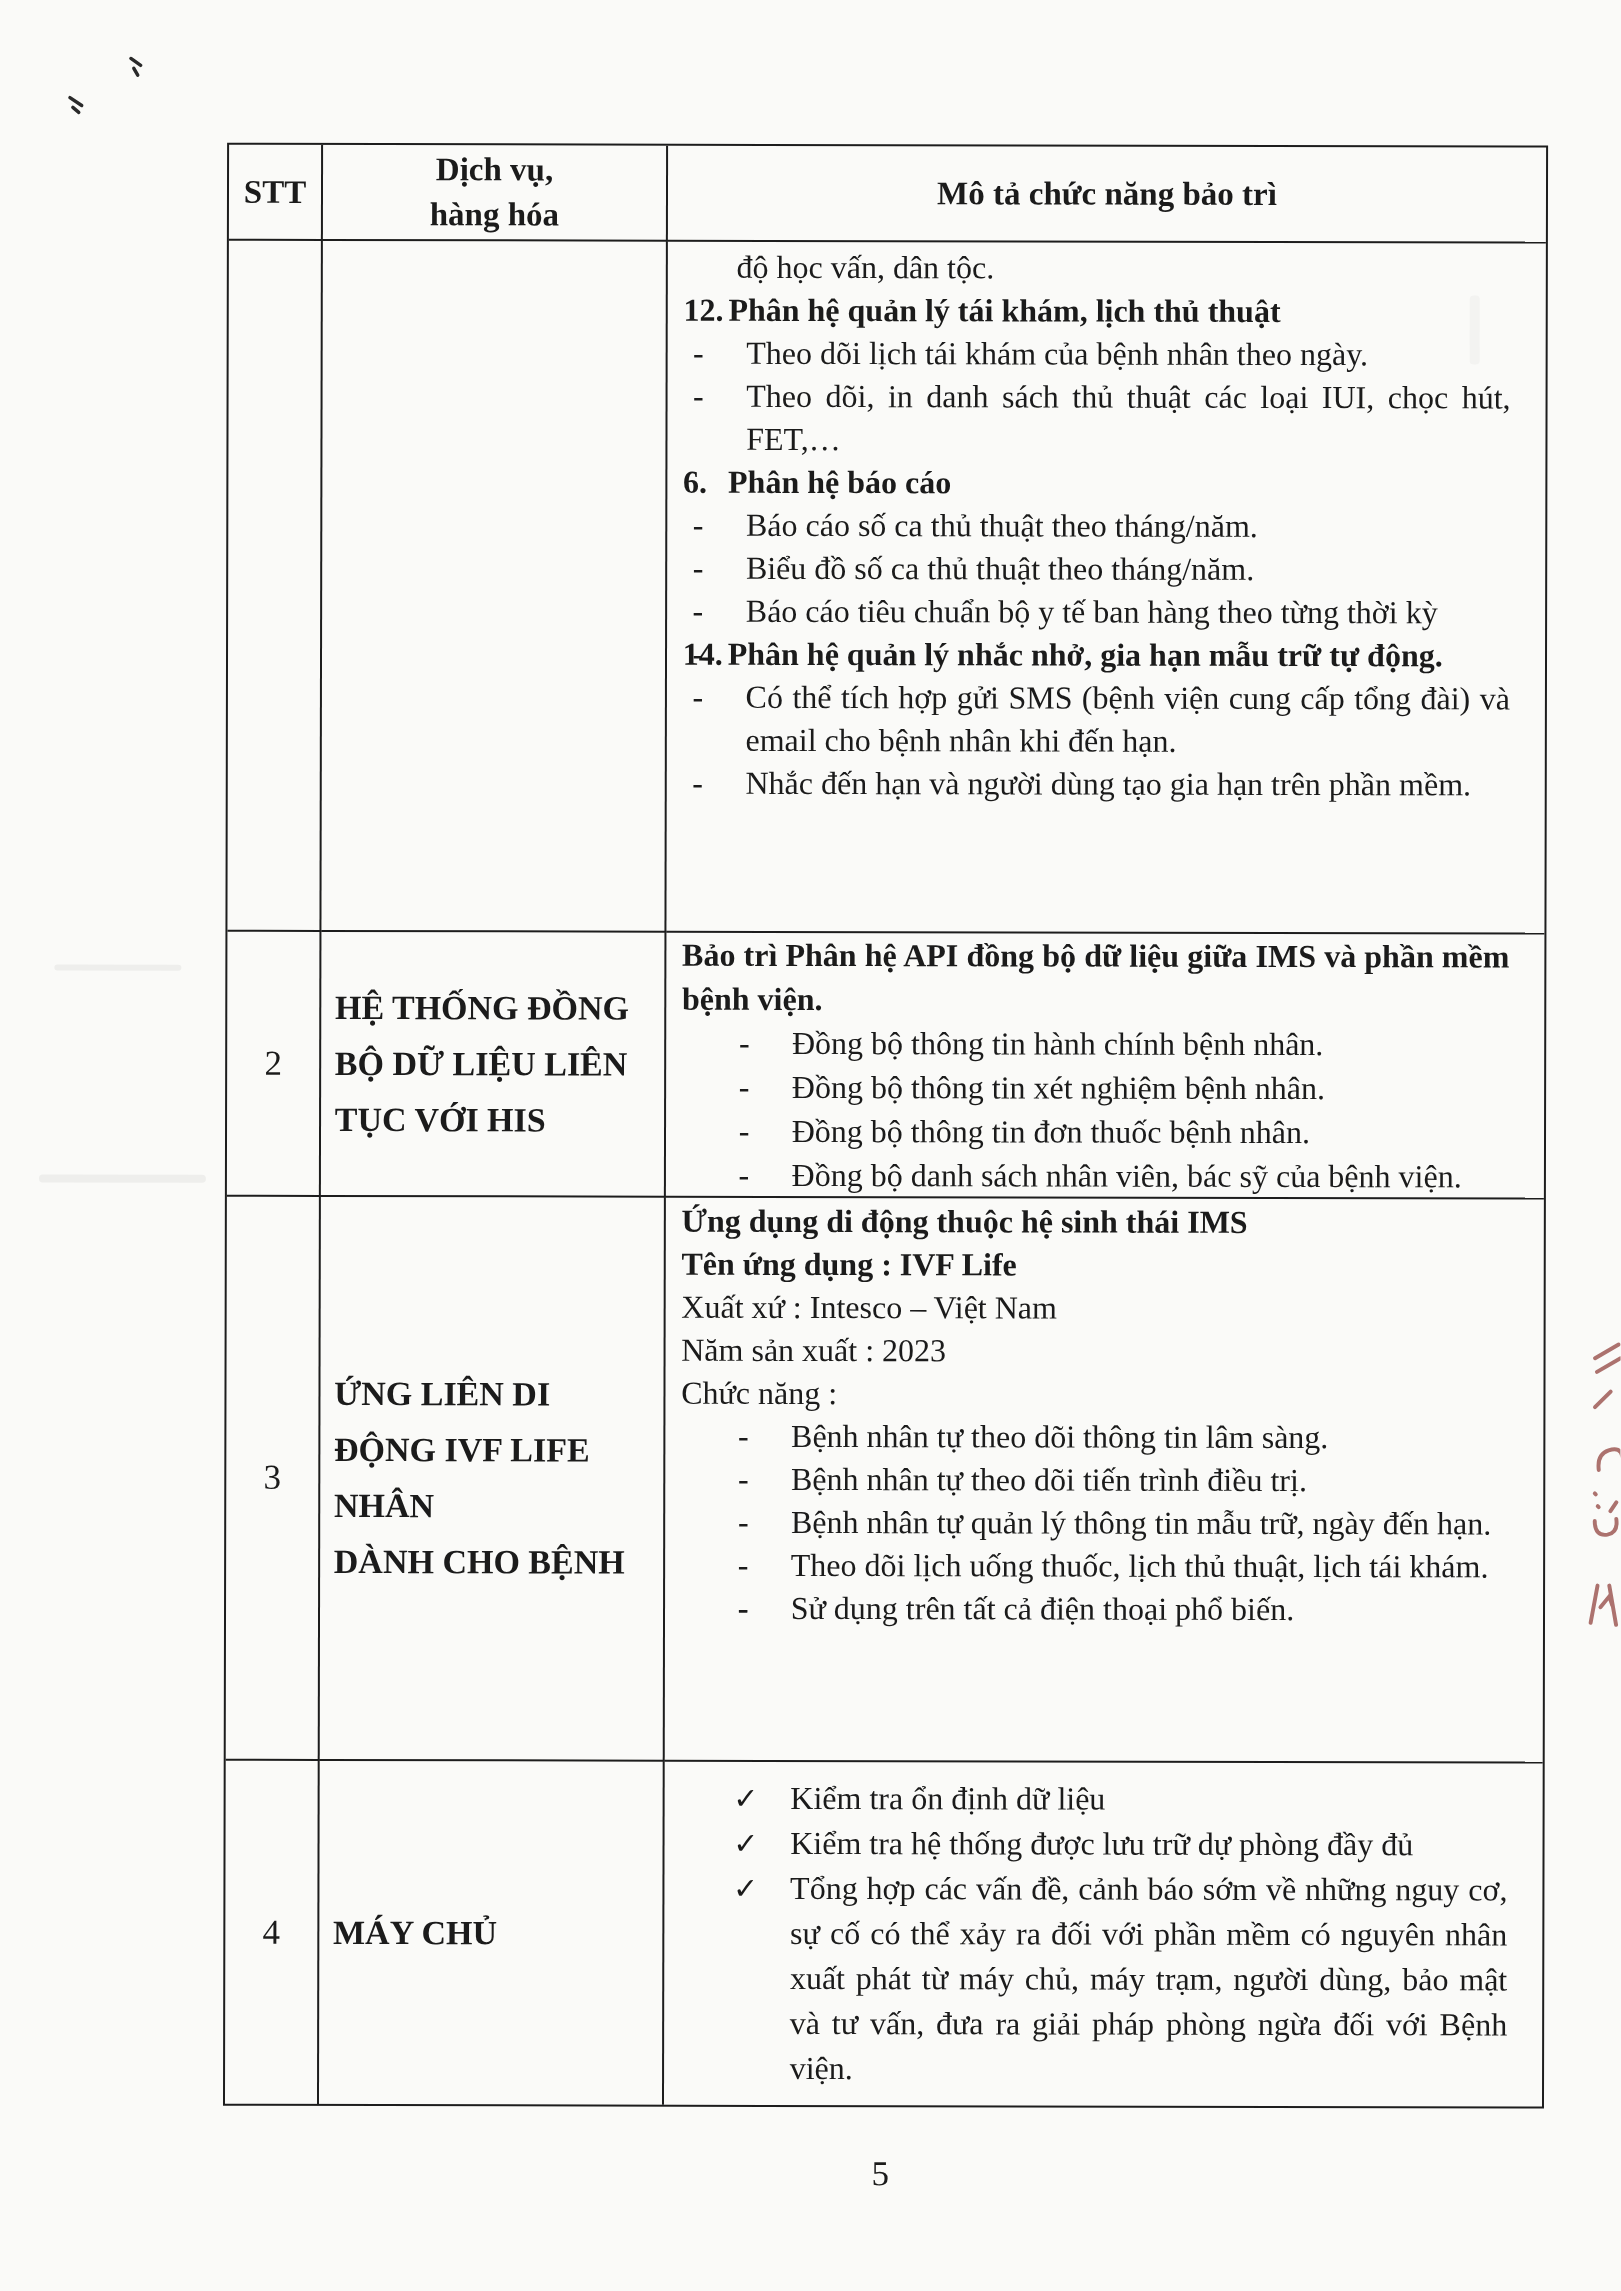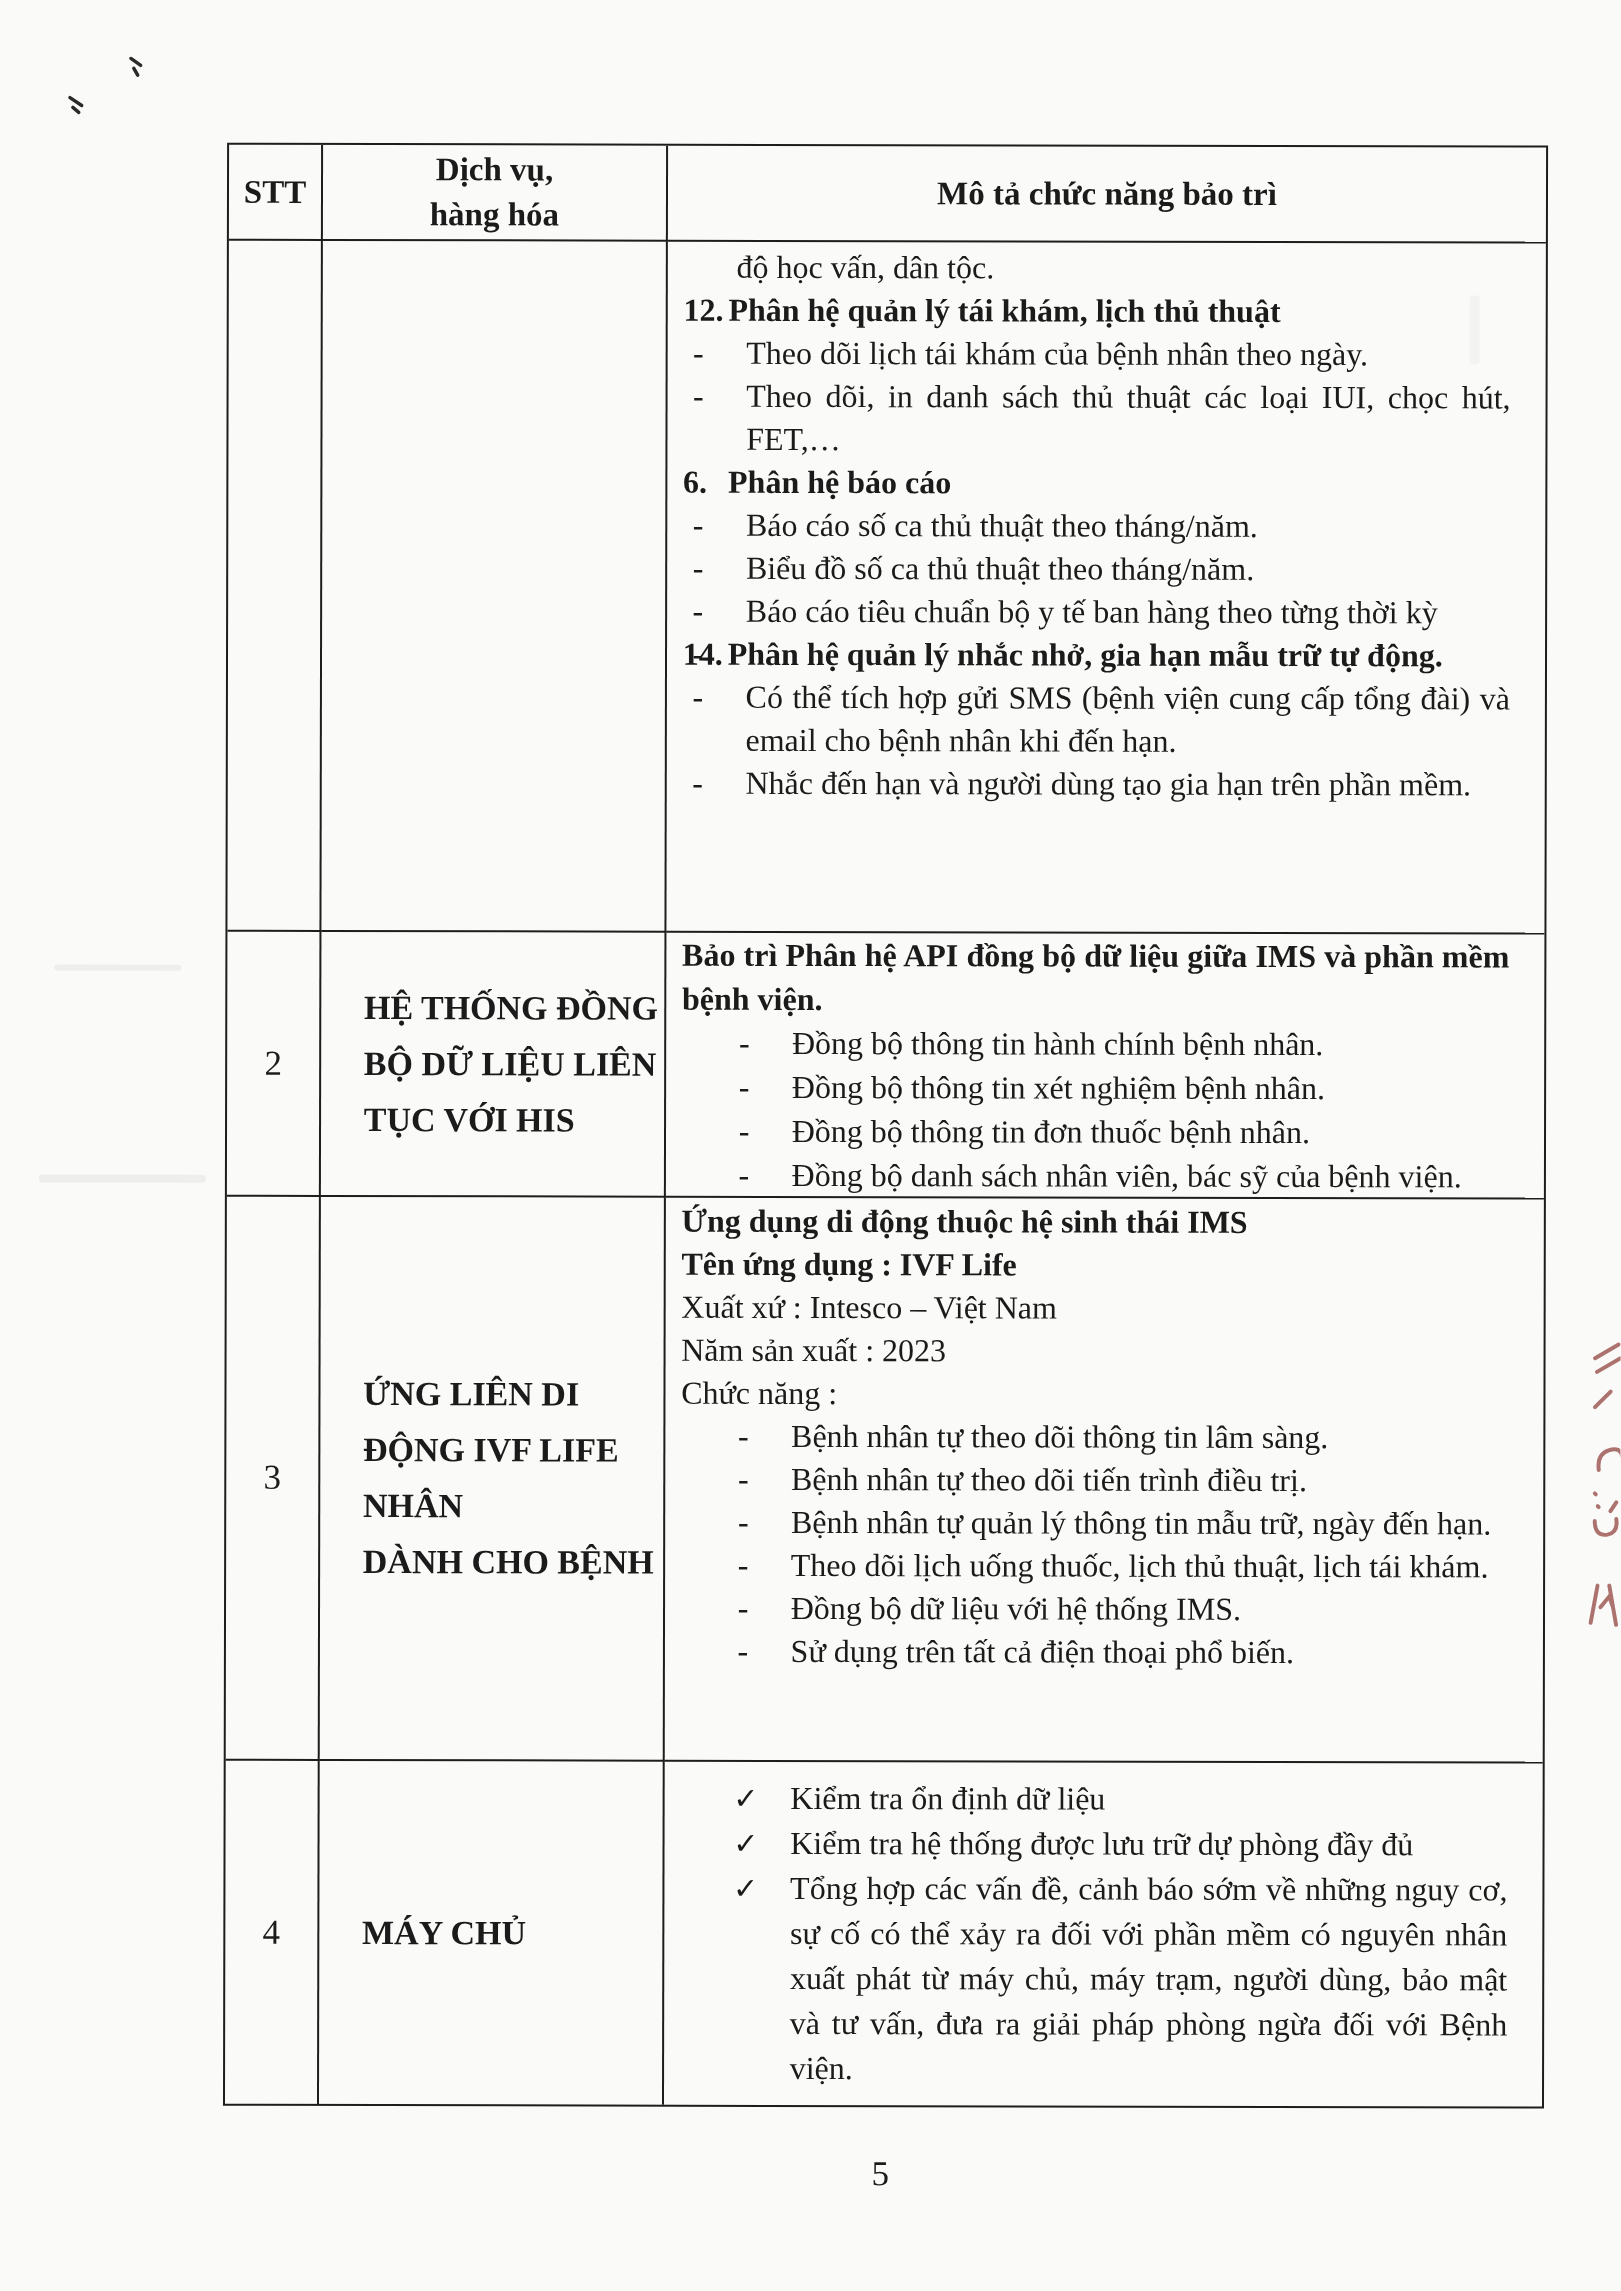--- a/index.html
+++ b/index.html
@@ -26,21 +26,21 @@
   .cell.last-col{border-right:none;}
   .cell.last-row{border-bottom:none;}
   
   .hcell{display:flex;flex-direction:column;align-items:center;justify-content:center;
          font-weight:bold;font-size:33px;line-height:45px;text-align:center;}
   
   .stt-cell{display:flex;align-items:center;justify-content:center;font-size:35px;}
   
   .svc-cell{display:flex;flex-direction:column;justify-content:center;
             padding:0 5.9px 0 13.7px;font-weight:bold;font-size:34px;line-height:56px;}
-  .svc-line{white-space:nowrap;margin-left:29px;}
+  .svc-line{white-space:nowrap;}
   
   .desc-cell{padding:3.9px 35px 0 15.7px;font-size:32px;}
   .desc-r1{line-height:43px;}
   .desc-r2{line-height:44px;padding-top:0;}
   .desc-r3{line-height:43px;padding-top:2px;}
   .desc-r4{line-height:45px;padding-top:13.7px;}
   .li{position:relative;text-align:justify;}
   .mk{position:absolute;top:0;}
   .plain1{padding-left:53px;}
   .h-num{padding-left:45px;font-weight:bold;}
@@ -183,21 +183,20 @@
       <div class="li d2">
         <span class="mk">-</span>
         <span>Bệnh nhân tự quản lý thông tin mẫu trữ, ngày đến hạn.</span>
       </div>
       <div class="li d2">
         <span class="mk">-</span>
         <span>Theo dõi lịch uống thuốc, lịch thủ thuật, lịch tái khám.</span>
       </div>
       <div class="li d2">
         <span class="mk">-</span>
-        <span>Đồng bộ dữ liệu với hệ thống IMS.</span>
       </div>
       <div class="li d2">
         <span class="mk">-</span>
         <span>Sử dụng trên tất cả điện thoại phổ biến.</span>
       </div>
     </div>
 
     <div class="cell last-row stt-cell">
       <span>4</span>
     </div>

